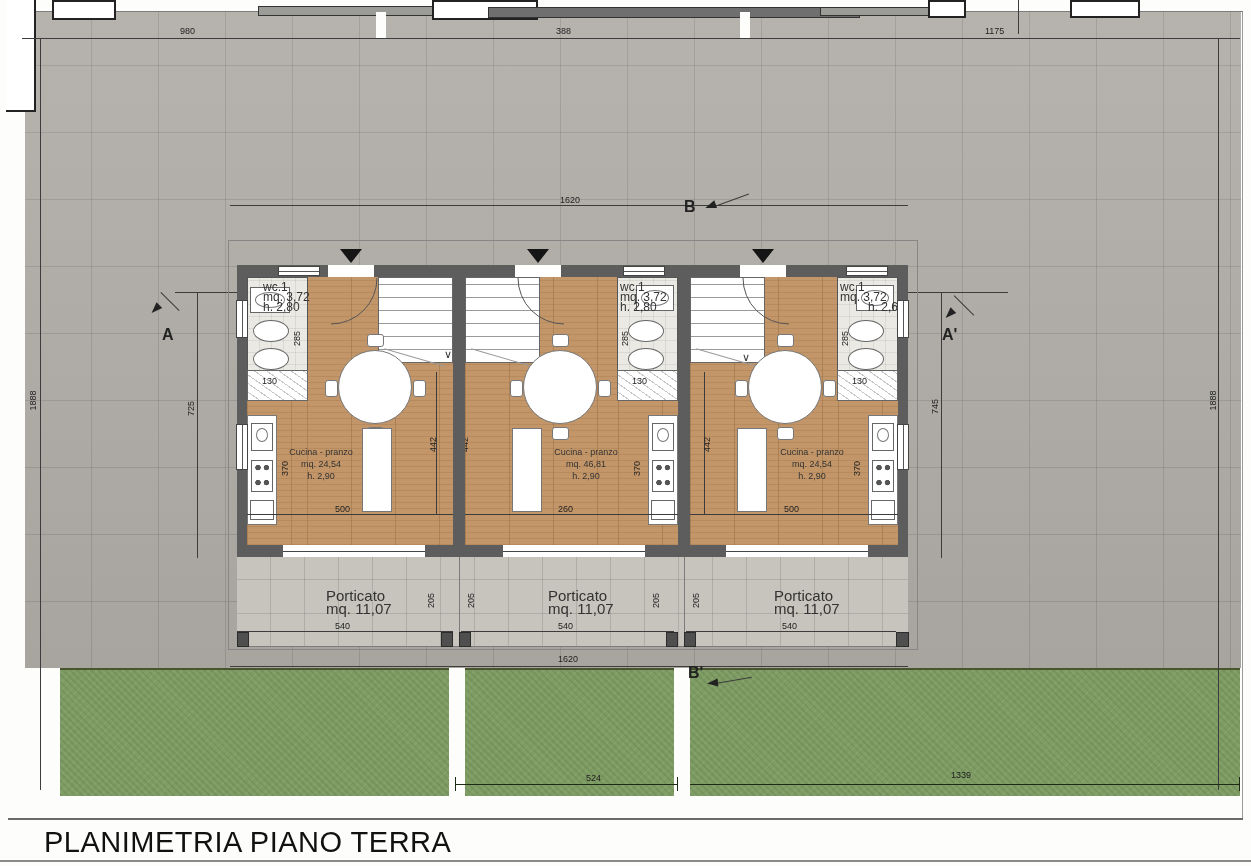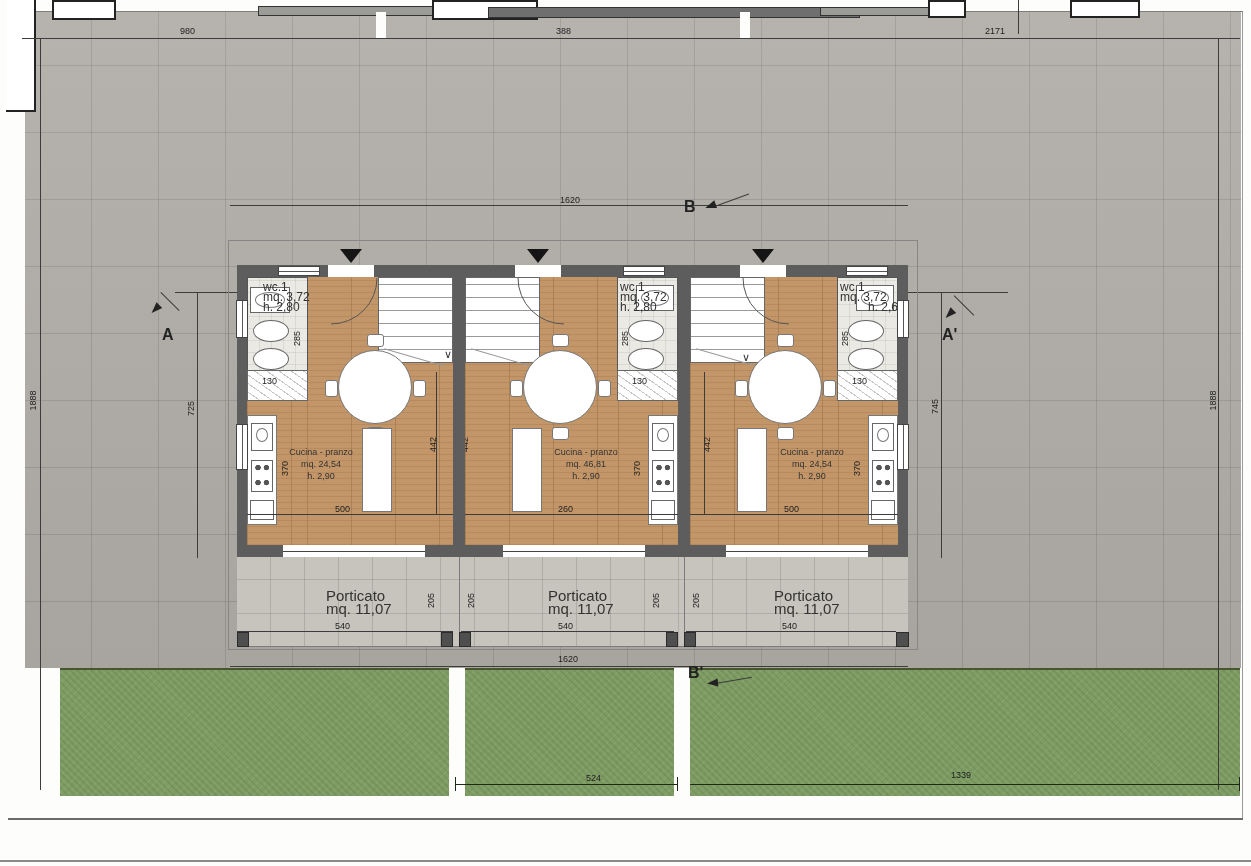--- a/index.html
+++ b/index.html
@@ -83,21 +83,21 @@
   <div class="a topbar" style="left:820px;top:7px;width:110px;height:9px;background:#9b9b98;"></div>
   <div class="a topblock" style="left:928px;top:0;width:38px;height:18px;"></div>
   <div class="a topblock" style="left:1070px;top:0;width:70px;height:18px;"></div>
   <div class="a linev" style="left:1018px;top:0;height:34px;"></div>
   <div class="a" style="left:376px;top:12px;width:10px;height:26px;background:#fdfdfc;"></div>
   <div class="a" style="left:740px;top:12px;width:10px;height:26px;background:#fdfdfc;"></div>
 
   <div class="a lineh" style="left:22px;top:38px;width:1218px;"></div>
   <div class="a dim" style="left:180px;top:27px;">980</div>
   <div class="a dim" style="left:556px;top:27px;">388</div>
-  <div class="a dim" style="left:985px;top:27px;">2171</div>
+  <div class="a dim" style="left:985px;top:27px;">1175</div>
   <div class="a linev" style="left:40px;top:38px;height:752px;"></div>
   <div class="a dim vdim" style="left:20px;top:396px;">1888</div>
   <div class="a linev" style="left:1218px;top:38px;height:752px;"></div>
   <div class="a dim vdim" style="left:1200px;top:396px;">1888</div>
 
   <div class="a lineh" style="left:230px;top:205px;width:678px;"></div>
   <div class="a dim" style="left:560px;top:196px;">1620</div>
   <div class="a lineh" style="left:230px;top:666px;width:678px;"></div>
   <div class="a dim" style="left:558px;top:655px;">1620</div>
 
@@ -292,15 +292,16 @@
   <div class="a lineh" style="left:455px;top:784px;width:222px;background:#1e2a14;"></div>
   <div class="a linev" style="left:455px;top:777px;height:14px;background:#1e2a14;"></div>
   <div class="a linev" style="left:677px;top:777px;height:14px;background:#1e2a14;"></div>
   <div class="a dim" style="left:586px;top:774px;">524</div>
   <div class="a lineh" style="left:690px;top:784px;width:550px;background:#1e2a14;"></div>
   <div class="a linev" style="left:1239px;top:777px;height:14px;background:#1e2a14;"></div>
   <div class="a dim" style="left:951px;top:771px;">1339</div>
 
   <div class="a" style="left:1242px;top:12px;width:1px;height:806px;background:#9a9a9a;"></div>
   <div class="a" style="left:8px;top:818px;width:1235px;height:2px;background:#6a6a6a;"></div>
+  <div class="a title" style="left:44px;top:826px;">PLANIMETRIA PIANO TERRA</div>
   <div class="a" style="left:0;top:860px;width:1251px;height:2px;background:#8a8a8a;"></div>
 
 </div>
 
 </body></html>

